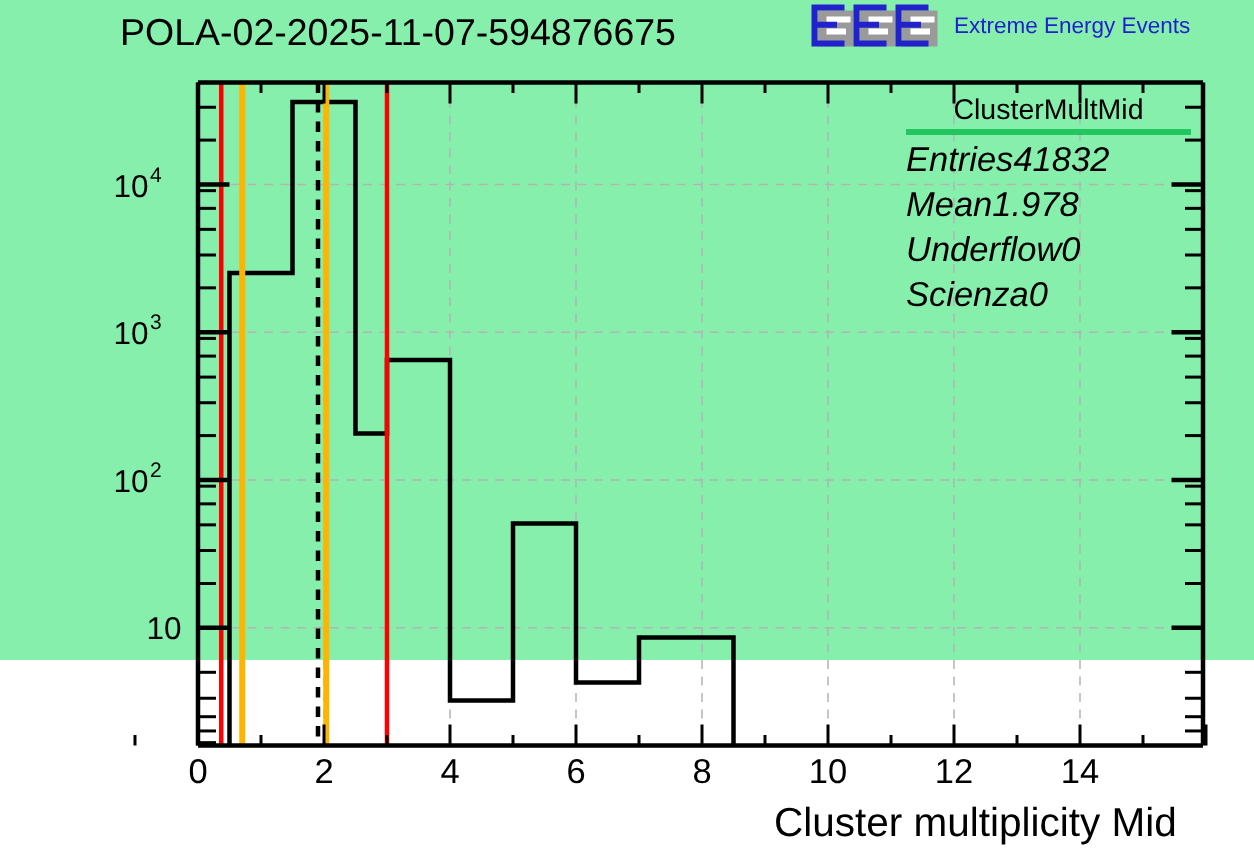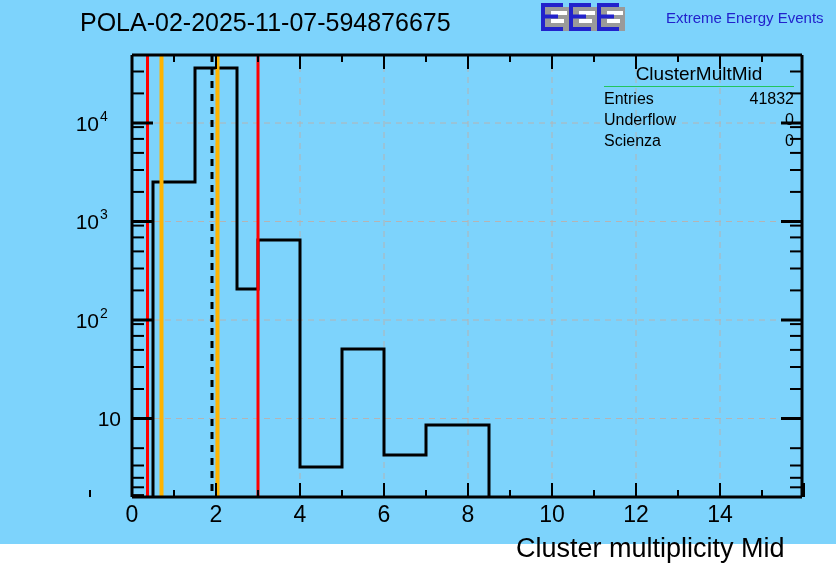--- a/index.html
+++ b/index.html
@@ -9,22 +9,22 @@
   }
   body {
     width: 836px;
     height: 572px;
     overflow: hidden;
     font-family: "Liberation Sans", sans-serif;
   }
   #root-canvas {
     position: relative;
     width: 836px;
-    height: 544px;
-    background: #7dd3fc;
+    height: 440px;
+    background: #86efac;
   }
   svg.plot {
     position: absolute;
     left: 0;
     top: 0;
     width: 836px;
     height: 572px;
   }
   .hist-title {
     position: absolute;
@@ -46,21 +46,20 @@
   .eee-letters {
     position: relative;
     width: 88px;
     height: 32px;
   }
   .eee-letters svg { display: block; }
   .eee-text {
     display: flex;
     flex-direction: column;
     line-height: 1.04;
-    margin-left: 30px;
   }
   .eee-text span {
     color: #2222cc;
     font-size: 15px;
     font-family: "Liberation Sans", sans-serif;
     white-space: nowrap;
   }
   .xaxis-title {
     position: absolute;
     left: 516px;
@@ -76,29 +75,30 @@
     top: 63px;
     width: 198px;
     background: transparent;
     font-family: "Liberation Sans", sans-serif;
     color: #000000;
   }
   .stats-title {
     text-align: center;
     font-size: 19px;
     padding-bottom: 1px;
-    border-bottom: 1px solid #22c55e;
+    border-bottom: 4px solid #22c55e;
     margin: 0 4px 2px 4px;
   }
   .stats-row {
     display: flex;
-    justify-content: space-between;
-    font-size: 16px;
+    justify-content: flex-start;
+    font-size: 23px;
     padding: 0 4px;
     line-height: 1.30;
+    font-style: italic;
   }
   .stats-row .k { text-align: left; }
   .stats-row .v { text-align: right; }
   .tick-label-y {
     font-size: 21px;
     fill: #000000;
     font-family: "Liberation Sans", sans-serif;
   }
   .tick-label-x {
     font-size: 23px;
@@ -308,20 +308,24 @@
     </g>
   </svg>
 
   <div class="stats-box">
     <div class="stats-title">ClusterMultMid</div>
     <div class="stats-row">
       <span class="k">Entries</span>
       <span class="v">41832</span>
     </div>
     <div class="stats-row">
+      <span class="k">Mean</span>
+      <span class="v">1.978</span>
+    </div>
+    <div class="stats-row">
       <span class="k">Underflow</span>
       <span class="v">0</span>
     </div>
     <div class="stats-row">
       <span class="k">Scienza</span>
       <span class="v">0</span>
     </div>
   </div>
 
   <div class="xaxis-title">Cluster multiplicity Mid</div>

